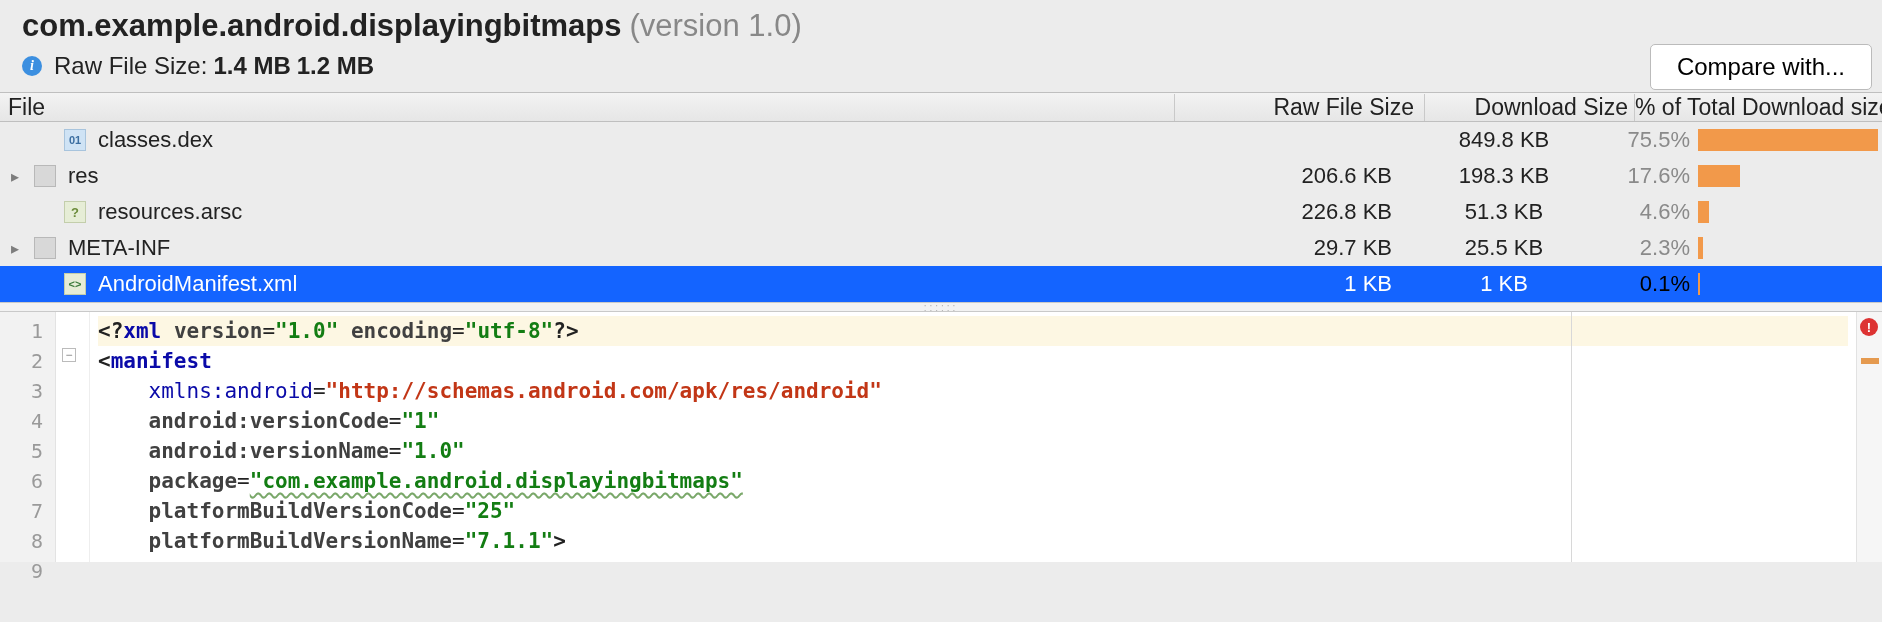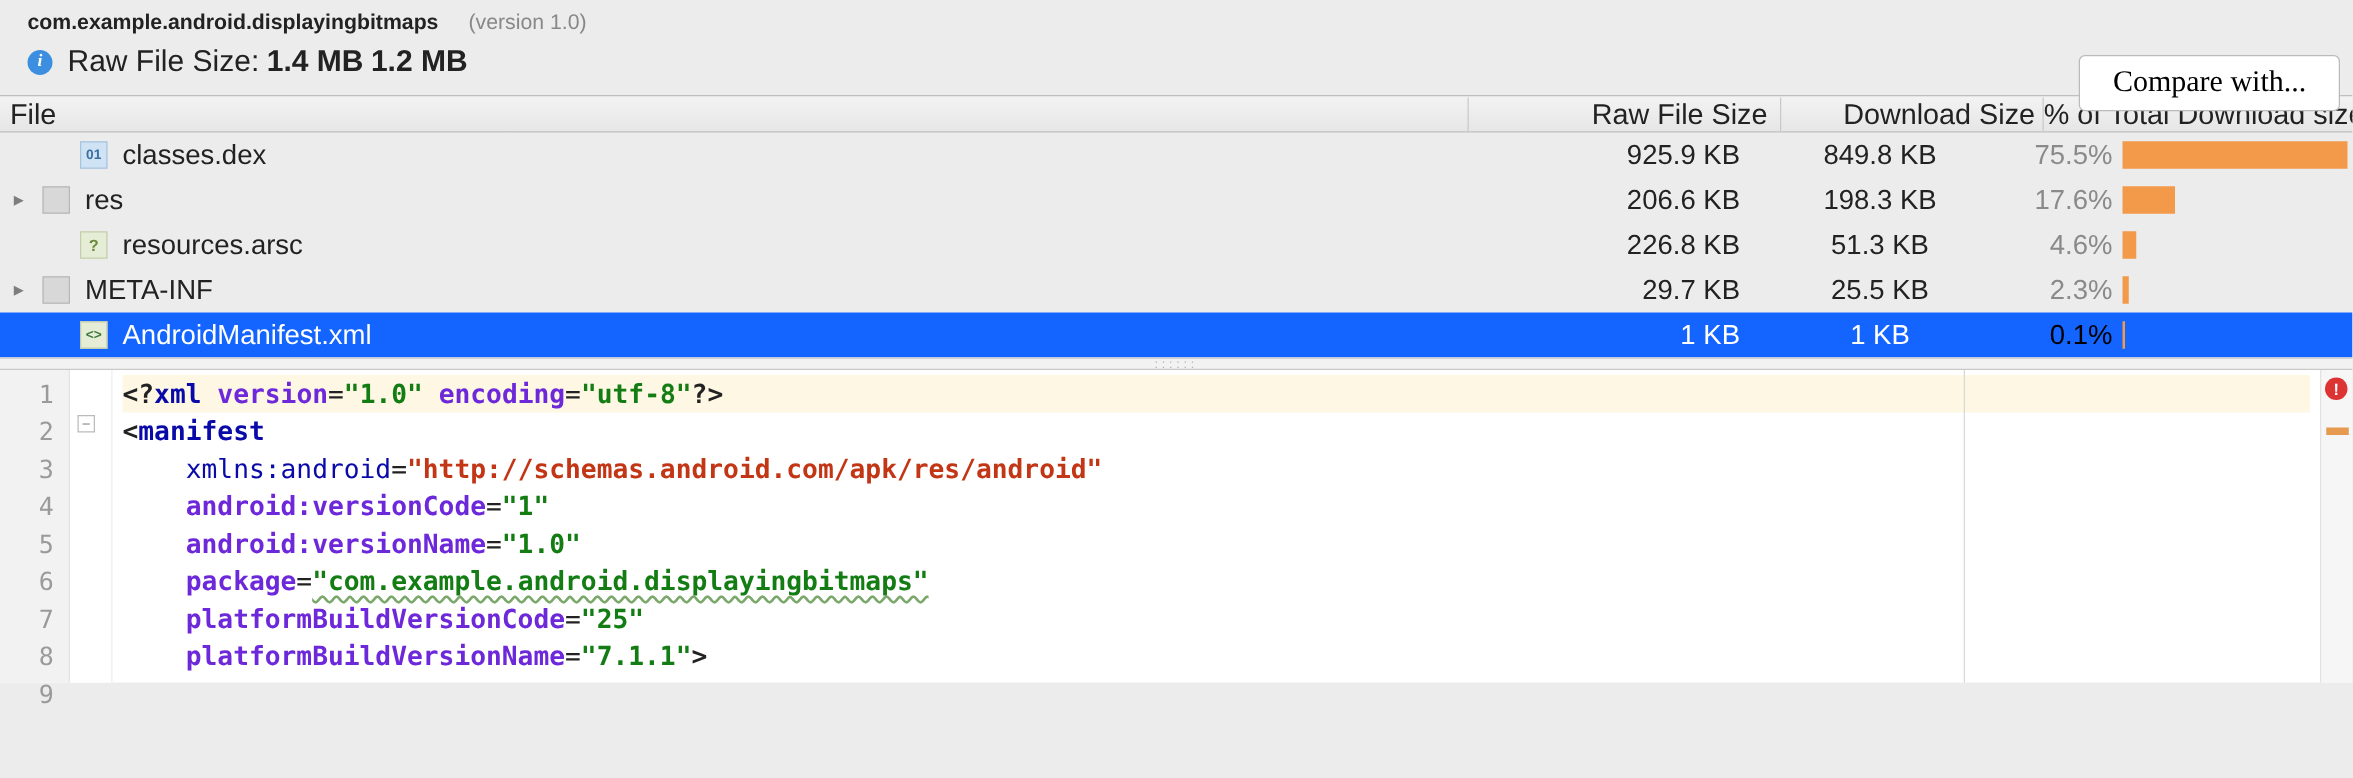--- a/index.html
+++ b/index.html
@@ -1,26 +1,26 @@
 <!DOCTYPE html>
 <html><head>
 <meta charset="utf-8">
 <style>
   * { box-sizing: border-box; margin: 0; padding: 0; }
   html, body { width: 1882px; height: 622px; font-family: -apple-system, "Helvetica Neue", Arial, sans-serif; font-size: 21px; background: #ececec; color: #222; overflow: hidden; }
 
   .top-info { padding: 6px 14px 2px 22px; }
-  .pkg-line { display:flex; align-items: center; gap:24px; font-size: 17px; padding-top:2px; padding-bottom:6px; }
+  .pkg-line { display:flex; align-items: center; gap:8px; font-size: 31px; padding-top:2px; padding-bottom:6px; }
   .pkg-name { font-weight: 700; }
   .pkg-ver  { color: #888; }
 
   .size-line { display:flex; align-items:center; gap:6px; font-size:24px; padding: 2px 0 10px 0; }
   .info-ic { width:20px; height:20px; border-radius:50%; background:#3c8fe0; color:#fff; display:inline-flex; align-items:center; justify-content:center; font-family: Georgia, serif; font-style: italic; font-size:14px; font-weight:700; margin-right:6px; }
 
-  .compare-btn { position:absolute; right:10px; top:44px; background:#fff; border:1px solid #bbb; border-radius:5px; padding:8px 26px; font-size:24px;font-family:Liberation Serif, serif; }
+  .compare-btn { position:absolute; right:10px; top:44px; background:#fff; border:1px solid #bbb; border-radius:5px; padding:8px 26px; font-size:24px; }
 
   .table-header { display:flex; align-items:center; border-top:1px solid #bfbfbf; border-bottom:1px solid #bfbfbf; background:linear-gradient(#f3f3f3,#e6e6e6); font-size:23px; height:30px; }
   .col-file   { flex: 1 1 auto; padding-left:8px; }
   .col-raw    { width: 250px; text-align:right; padding-right:10px; border-left:1px solid #c9c9c9; }
   .col-dl     { width: 210px; text-align:right; padding-right:6px; border-left:1px solid #c9c9c9; white-space:nowrap;}
   .col-pct    { width: 248px; text-align:left; border-left:1px solid #c9c9c9; white-space:nowrap;}
 
   .rows { font-size:22px; }
   .row { display:flex; align-items:center; height:36px; }
   .row .cell-file { flex:1 1 auto; display:flex; align-items:center; padding-left:8px; gap:12px; }
@@ -51,21 +51,21 @@
   .gutter { width:56px; background:#f2f2f2; border-right:1px solid #e3e3e3; text-align:right; color:#9a9a9a; font-family: ui-monospace, Menlo, Consolas, monospace; font-size:20px; padding:4px 12px 4px 4px; line-height:30px;}
   .fold-strip { width:34px; background:#fff; border-right:1px solid #eee; position:relative;}
   .fold-mark { position:absolute; left:6px; width:14px; height:14px; border:1px solid #bbb; background:#fff; color:#888; font-size:12px; display:flex; align-items:center; justify-content:center; line-height:1;}
   .code { flex:1; font-family: ui-monospace, Menlo, Consolas, monospace; font-size:21px; line-height:30px; padding:4px 8px; white-space:pre; overflow:hidden;}
   .ann-strip { width:26px; background:#f6f6f6; border-left:1px solid #e2e2e2; position:relative;}
   .err-dot { position:absolute; right:4px; top:6px; width:18px; height:18px; background:#d33; border-radius:50%; color:#fff; font-size:13px; font-weight:700; display:flex; align-items:center; justify-content:center;}
   .err-tick { position:absolute; right:3px; top:46px; width:18px; height:6px; background:#e59a4f; }
 
   .hl-line { background:#fdf7e3; display:inline-block; width:100%; }
   .tok-kw   { color:#0a0aa8; font-weight:700; }
-  .tok-attr { color:#6d28d9; font-weight:700;text-align:right; }
+  .tok-attr { color:#404040; font-weight:700;text-align:right; }
   .tok-ns   { color:#0a0aa8; font-weight:400; }
   .tok-str  { color:#137d13; font-weight:700; }
   .tok-url  { color:#c23616; font-weight:700; }
   .tok-tagc { color:#222; font-weight:700;}
   .wavy { text-decoration: underline wavy #7aa86a; text-underline-offset:4px; }
 
   .right-divider { position:absolute; top:0; bottom:0; right:310px; width:1px; background:#d8d8d8;}
 
   b { font-weight:700; }
 </style>
@@ -94,21 +94,20 @@
 </div>
 
 <div class="rows" id="rows">
     <div class="row">
       <div class="cell-file">
         <span class="disclosure"></span>
         <span style="width: 18px; display: inline-block;"></span>
         <span class="file-ic ic-dex">01</span>
         <span>classes.dex</span>
       </div>
-      <div class="cell-raw">925.9 KB</div>
       <div class="cell-dl">849.8 KB</div>
       <div class="cell-pct">75.5%</div>
       <div class="cell-bar">
         <div class="bar-bg">
           <div class="bar-fill" style="width: 180px;"></div>
         </div>
       </div>
     </div>
     <div class="row">
       <div class="cell-file">

